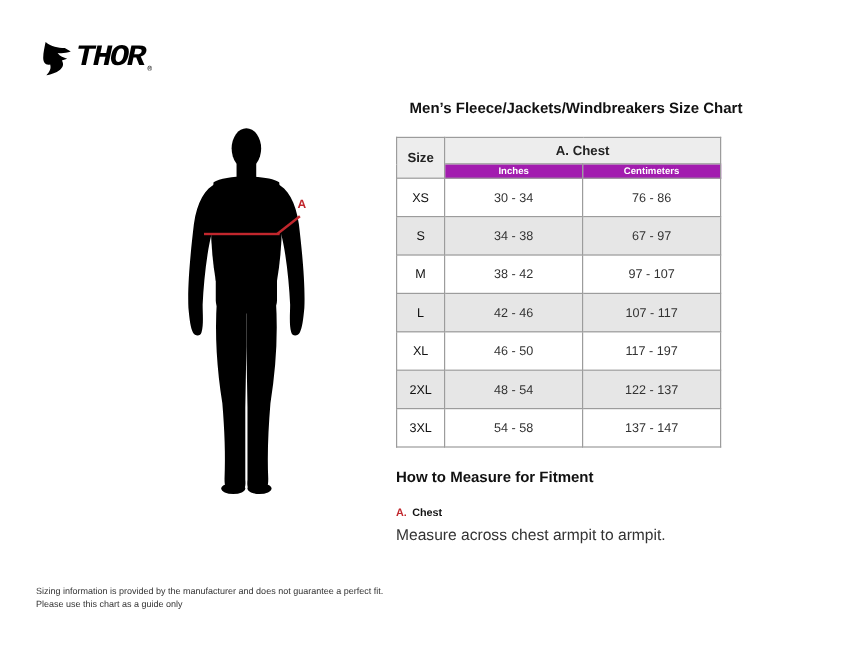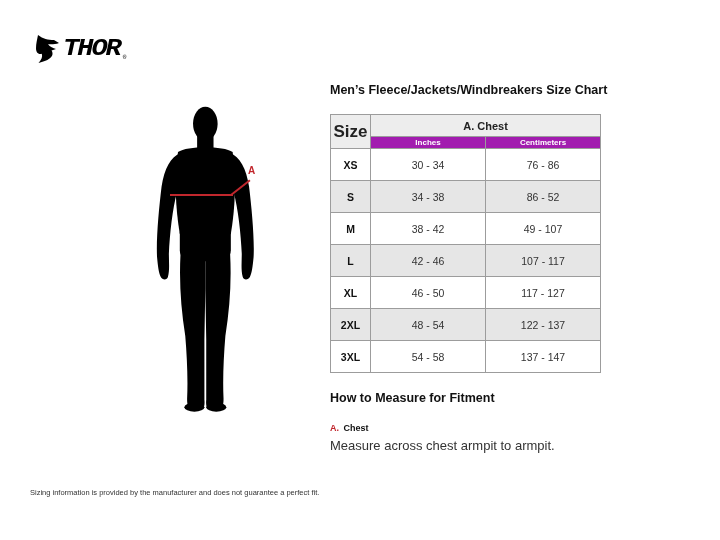--- a/index.html
+++ b/index.html
@@ -45,41 +45,42 @@
   .measure-label {
     position: absolute; left: 248px; top: 165px;
     color: #c1272d; font-weight: bold; font-size: 10px;
   }
 
   
   .chart-title {
     position: absolute; left: 330px; top: 83px;
     font-size: 12.5px; font-weight: bold; color: #111;
     width: 300px;
+    text-align: center;
   }
 
   table.size-table {
     position: absolute; left: 330px; top: 114px;
     width: 271px; border-collapse: collapse; table-layout: fixed;
   }
   table.size-table th, table.size-table td {
     border: 1px solid #9c9c9c; text-align: center; vertical-align: middle;
   }
   th.size-head {
-    width: 40px; background: #ededed; font-size: 17px; color: #222;
+    width: 40px; background: #ededed; font-size: 11px; color: #222;
   }
   th.group-head {
     background: #ededed; font-size: 11px; color: #222; height: 22px;
   }
   th.unit-head {
     background: #a21caf; color: #fff; font-size: 8px; height: 12px;
     font-weight: bold; border-color: #000 #9c9c9c;
   }
   tbody td { height: 32px; font-size: 10.5px; color: #333; background: #fff; }
-  tbody td.cell-size { font-weight: bold; color: #111; }
+  tbody td.cell-size { font-weight: normal; color: #111; }
   tbody tr.alt td { background: #e6e6e6; }
 
   .measure-section { position: absolute; left: 330px; top: 391px; width: 280px; }
   .measure-heading { font-size: 12.5px; font-weight: bold; color: #111; }
   .measure-item { margin-top: 12px; }
   .measure-key { color: #c1272d; font-weight: bold; font-size: 9px; }
   .measure-name { color: #111; font-weight: bold; font-size: 9px; }
   .measure-desc { margin-top: 3px; font-size: 13px; color: #333; }
 
   .footer {
@@ -139,36 +140,36 @@
   </thead>
   <tbody>
       <tr>
         <td class="cell-size">XS</td>
         <td class="cell-inches">30 - 34</td>
         <td class="cell-cm">76 - 86</td>
       </tr>
       <tr class="alt">
         <td class="cell-size">S</td>
         <td class="cell-inches">34 - 38</td>
-        <td class="cell-cm">86 - 52</td>
+        <td class="cell-cm">67 - 97</td>
       </tr>
       <tr>
         <td class="cell-size">M</td>
         <td class="cell-inches">38 - 42</td>
-        <td class="cell-cm">49 - 107</td>
+        <td class="cell-cm">97 - 107</td>
       </tr>
       <tr class="alt">
         <td class="cell-size">L</td>
         <td class="cell-inches">42 - 46</td>
         <td class="cell-cm">107 - 117</td>
       </tr>
       <tr>
         <td class="cell-size">XL</td>
         <td class="cell-inches">46 - 50</td>
-        <td class="cell-cm">117 - 127</td>
+        <td class="cell-cm">117 - 197</td>
       </tr>
       <tr class="alt">
         <td class="cell-size">2XL</td>
         <td class="cell-inches">48 - 54</td>
         <td class="cell-cm">122 - 137</td>
       </tr>
       <tr>
         <td class="cell-size">3XL</td>
         <td class="cell-inches">54 - 58</td>
         <td class="cell-cm">137 - 147</td>
@@ -180,13 +181,14 @@
   <div class="measure-heading">How to Measure for Fitment</div>
   <div class="measure-item">
     <span class="measure-key">A.</span>
     <span class="measure-name">Chest</span>
     <div class="measure-desc">Measure across chest armpit to armpit.</div>
   </div>
 </div>
 
 <div class="footer">
   <div>Sizing information is provided by the manufacturer and does not guarantee a perfect fit.</div>
+  <div>Please use this chart as a guide only</div>
 </div>
 
 </body></html>

